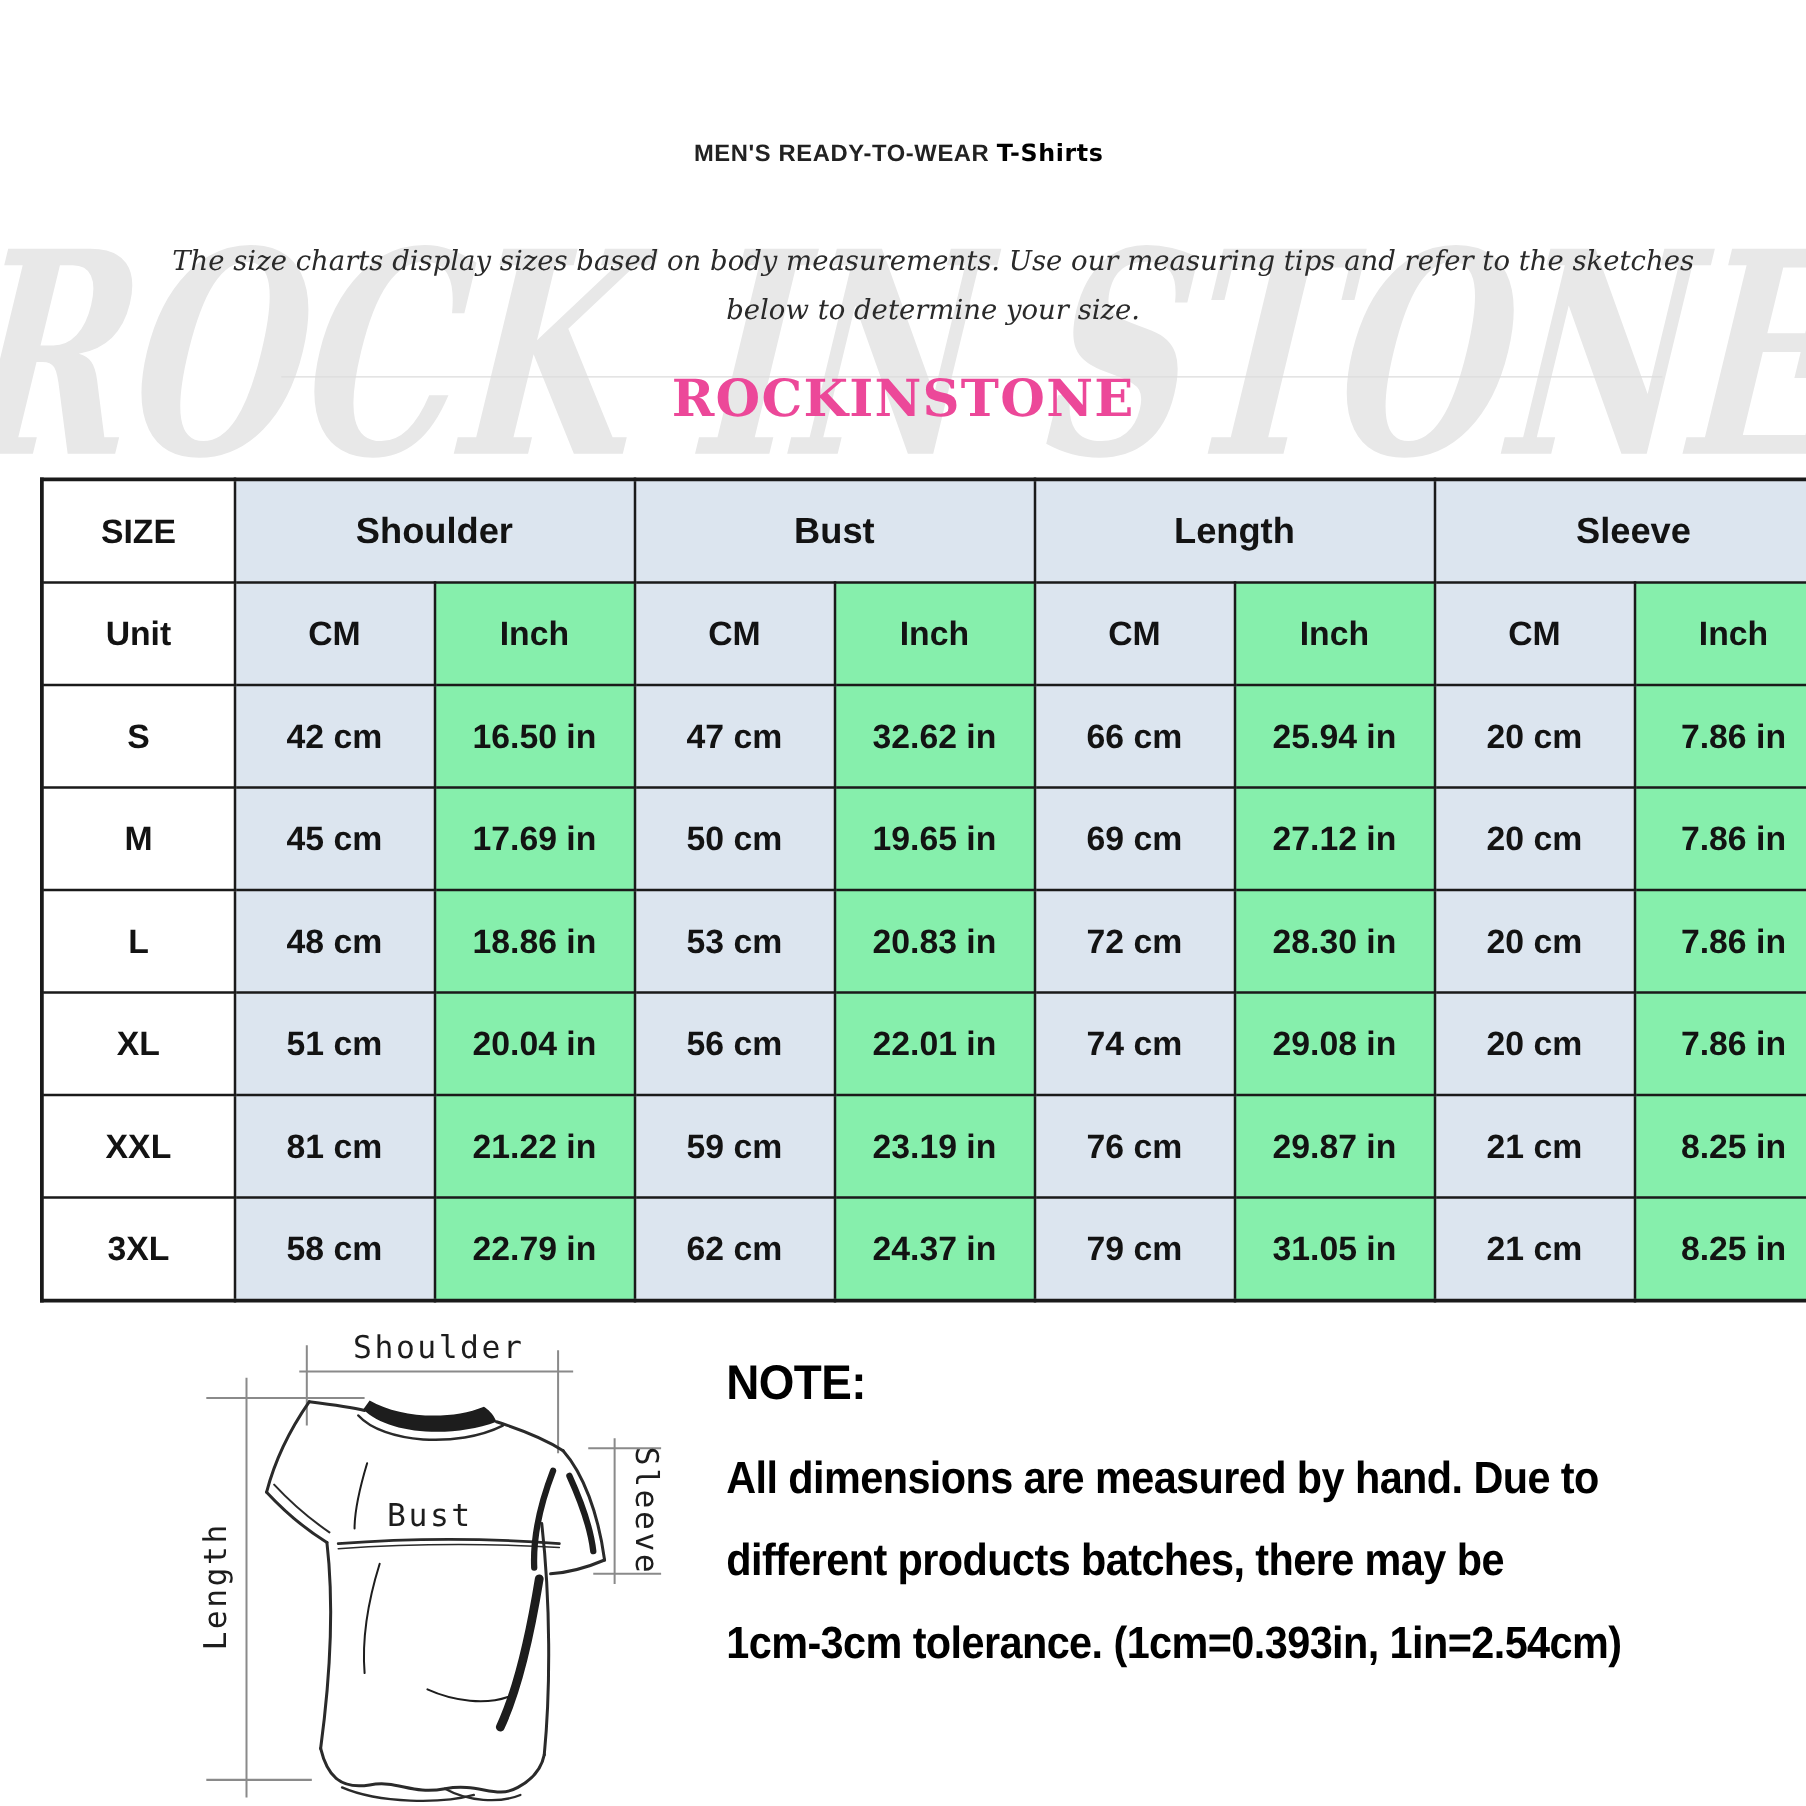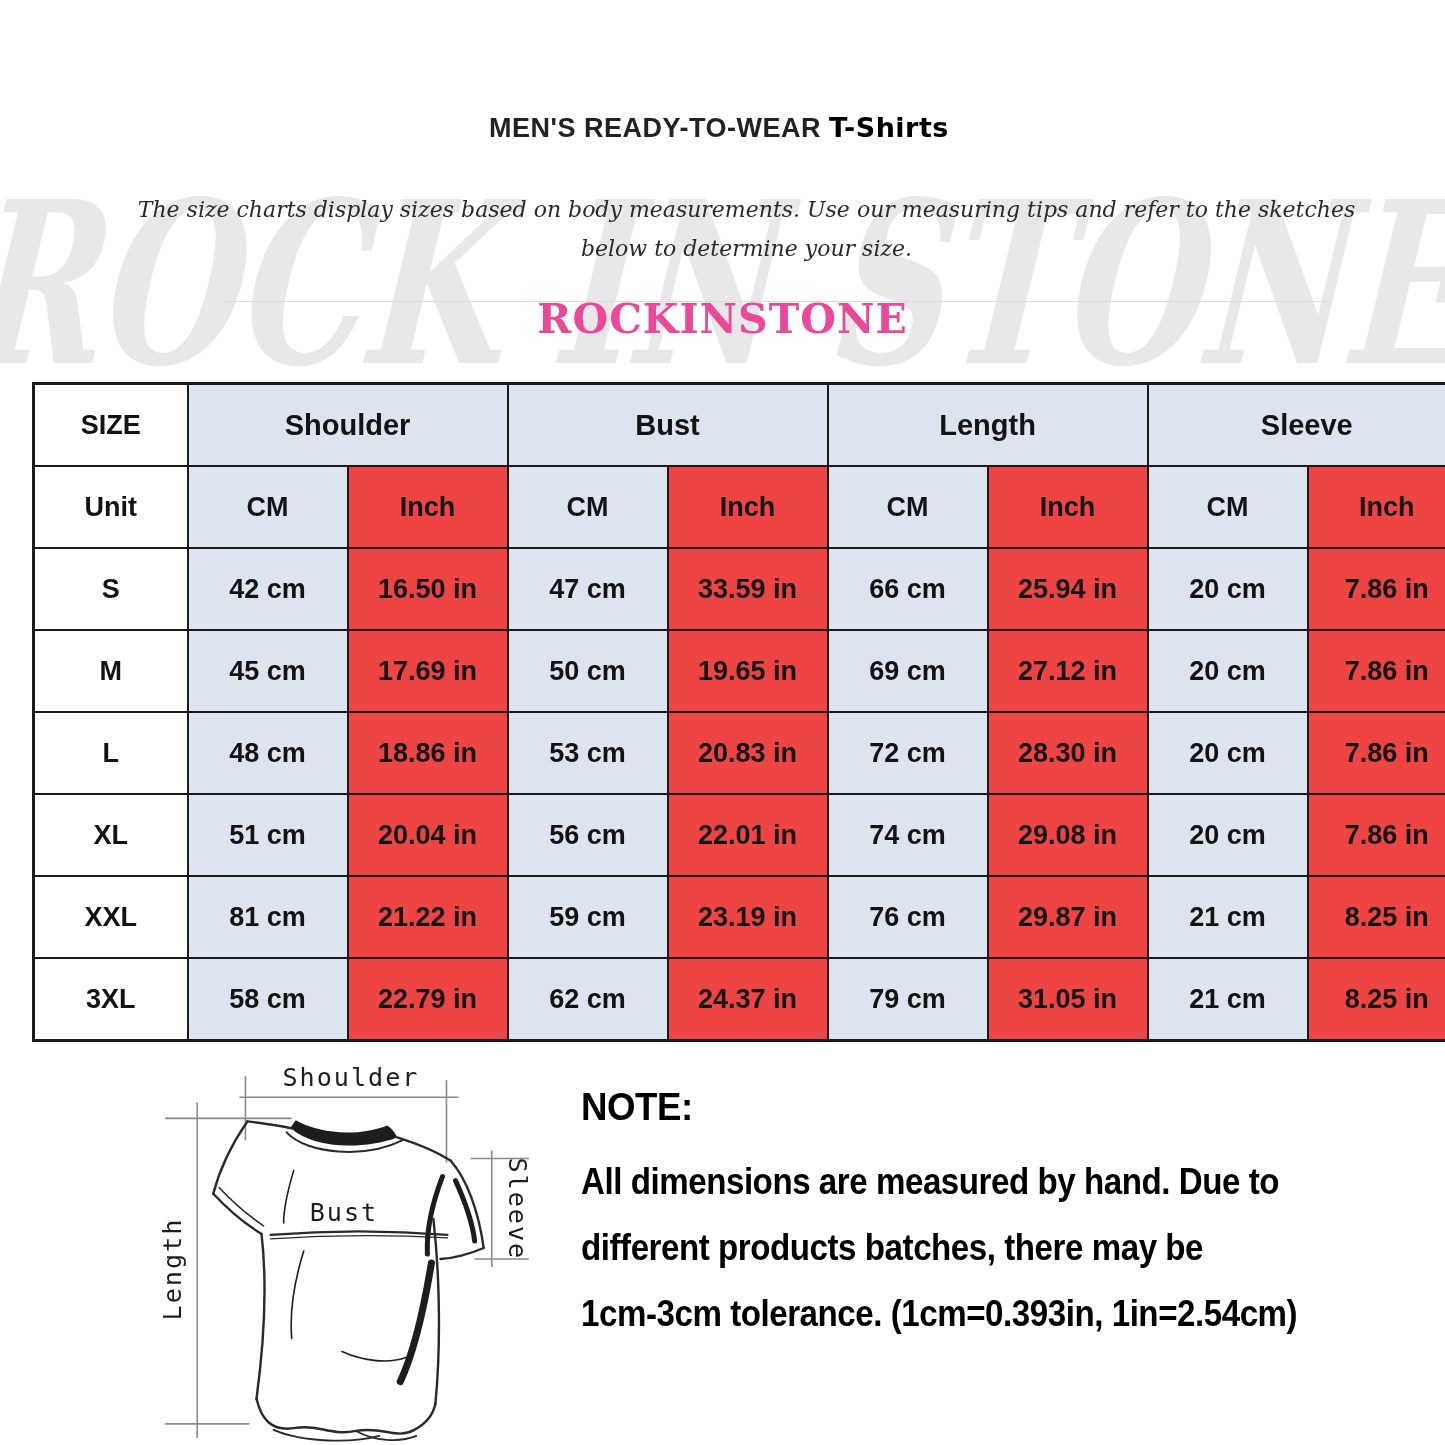--- a/index.html
+++ b/index.html
@@ -37,21 +37,21 @@
     position:absolute;left:0;top:6px;width:1445px;text-align:center;z-index:2;
   }
   .title{
     display:inline-block;
     font-size:57px;font-weight:700;letter-spacing:11px;white-space:nowrap;
     transform:scaleX(0.82) scaleY(1.08);transform-origin:center top;
     color:#161616;
   }
   .subtitle{
     position:absolute;left:0;top:112px;width:1438px;text-align:center;z-index:2;
-    font-size:27px;font-weight:700;letter-spacing:0.5px;white-space:nowrap;
+    font-size:19px;font-weight:700;letter-spacing:0.5px;white-space:nowrap;
   }
   .subtitle .part1{color:#222;}
   .subtitle .part2{font-family:"DejaVu Sans",sans-serif;color:#000;}
   .description{
     position:absolute;left:0;top:190px;width:1445px;text-align:center;z-index:2;
     font-family:"DejaVu Serif","Liberation Serif",serif;
     font-style:italic;font-size:22px;line-height:39px;color:#2a2a2a;padding-left:24px;
   }
   .brand{
     position:absolute;left:0;top:295px;width:1445px;text-align:center;z-index:2;
@@ -68,21 +68,21 @@
   }
   .size-table th,.size-table td{
     border:2.5px solid var(--border);
     text-align:center;vertical-align:middle;
     padding:0;height:80px;
     font-weight:700;color:#131313;
     font-size:27px;letter-spacing:0px;
   }
   .size-table thead th.group{font-size:29px;background:var(--header_fill);}
   .size-table .cm{background:var(--header_fill);}
-  .size-table .in{background:#ef4444;}
+  .size-table .in{background:#86efac;}
   .size-table .label-col{background:#ffffff;font-size:27px;}
   
   .diagram{
     position:absolute;left:142px;top:1050px;width:424px;height:394px;z-index:2;
   }
   .diagram svg{width:100%;height:100%;}
   .diagram text{
     font-family:"DejaVu Sans Mono","Liberation Mono",monospace;
     font-size:25px;fill:#1d1d1d;letter-spacing:2px;
   }
@@ -159,21 +159,21 @@
         <th class="cm">CM</th>
         <th class="in">Inch</th>
       </tr>
     </thead>
     <tbody>
       <tr>
         <th class="label-col">S</th>
         <td class="cm">42 cm</td>
         <td class="in">16.50 in</td>
         <td class="cm">47 cm</td>
-        <td class="in">33.59 in</td>
+        <td class="in">32.62 in</td>
         <td class="cm">66 cm</td>
         <td class="in">25.94 in</td>
         <td class="cm">20 cm</td>
         <td class="in">7.86 in</td>
       </tr>
       <tr>
         <th class="label-col">M</th>
         <td class="cm">45 cm</td>
         <td class="in">17.69 in</td>
         <td class="cm">50 cm</td>

